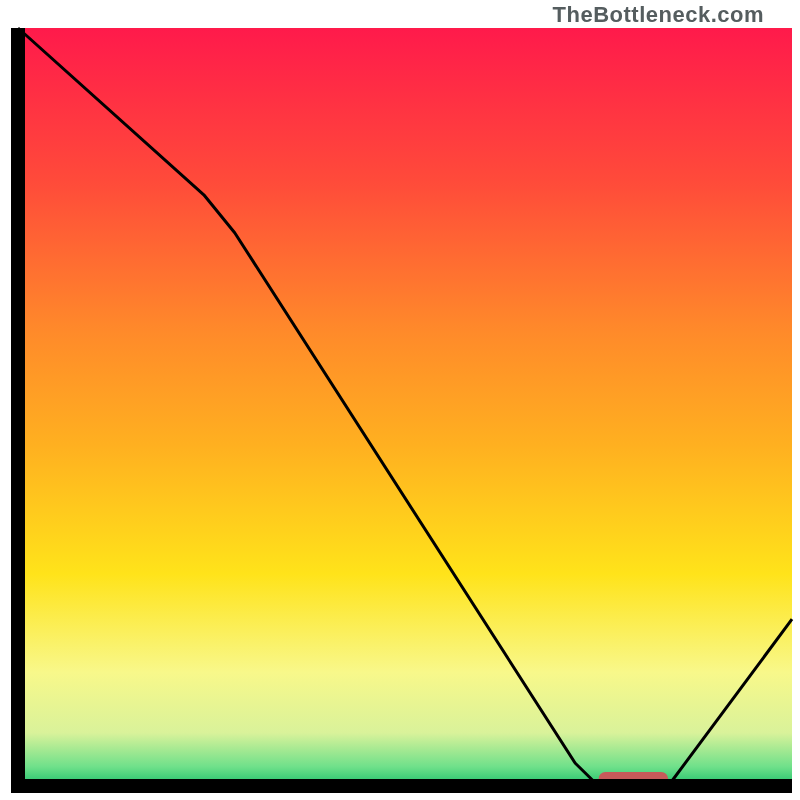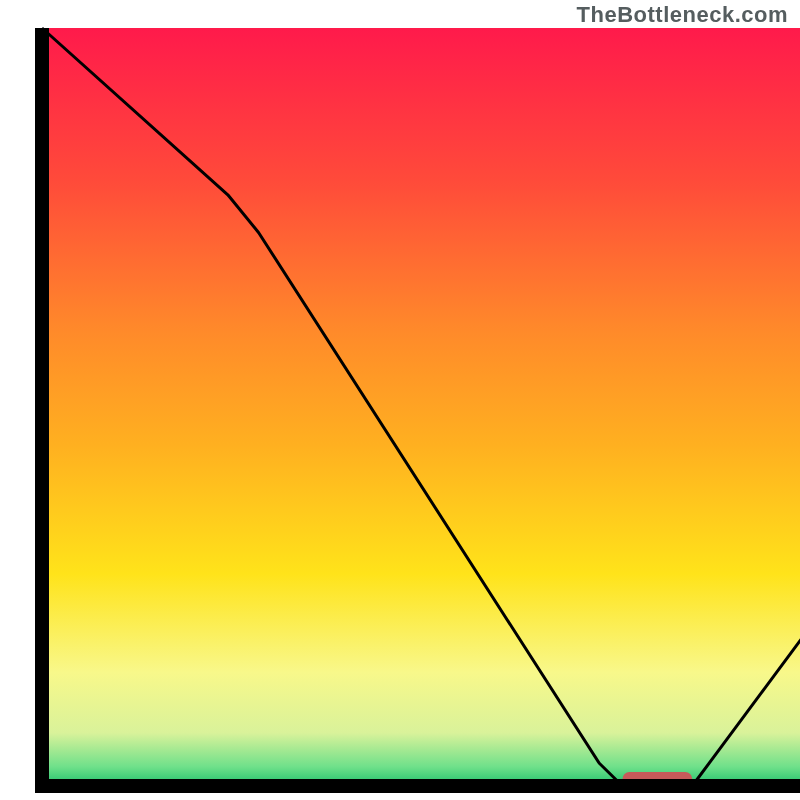--- a/index.html
+++ b/index.html
@@ -8,21 +8,20 @@
     width: 800px;
     height: 800px;
     overflow: hidden;
     background: #fff;
     font-family: Arial, Helvetica, sans-serif;
   }
   .stage {
     position: relative;
     width: 772px;
     height: 800px;
-    margin-left: 24px;
   }
   .watermark {
     position: absolute;
     top: 2px;
     right: 8px;
     font-size: 22px;
     font-weight: 600;
     color: #555d5f;
     letter-spacing: 0.5px;
     pointer-events: none;

